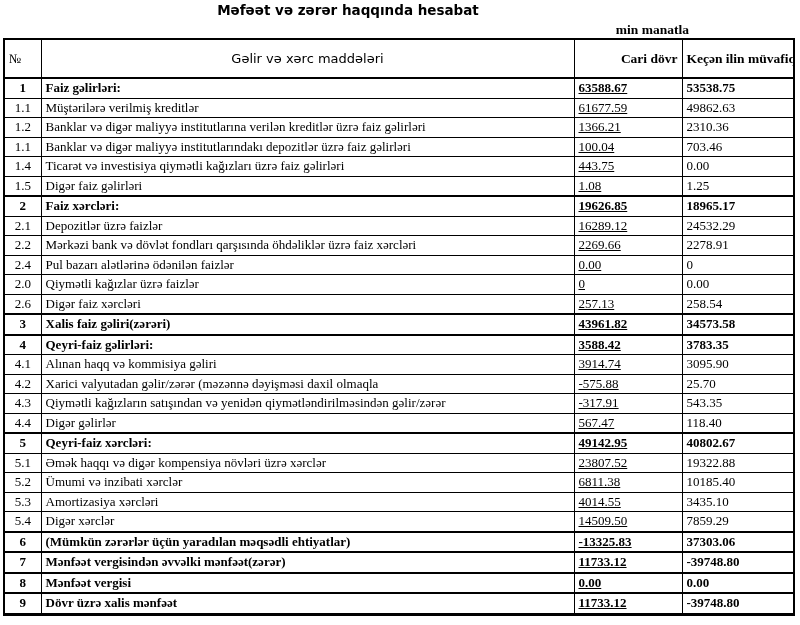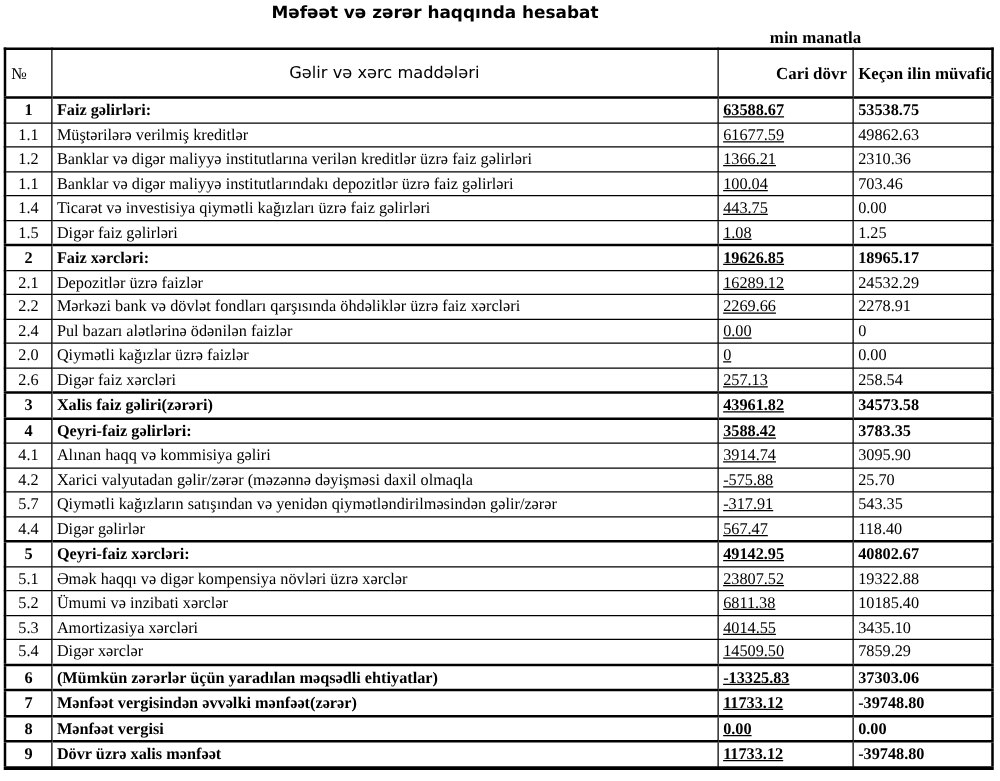--- a/index.html
+++ b/index.html
@@ -169,21 +169,21 @@
           <td class="col-current">3914.74</td>
           <td class="col-previous">3095.90</td>
         </tr>
         <tr>
           <td class="col-no">4.2</td>
           <td class="col-item">Xarici valyutadan gəlir/zərər (məzənnə dəyişməsi daxil olmaqla</td>
           <td class="col-current">-575.88</td>
           <td class="col-previous">25.70</td>
         </tr>
         <tr>
-          <td class="col-no">5.7</td>
+          <td class="col-no">4.3</td>
           <td class="col-item">Qiymətli kağızların satışından və yenidən qiymətləndirilməsindən gəlir/zərər</td>
           <td class="col-current">-317.91</td>
           <td class="col-previous">543.35</td>
         </tr>
         <tr>
           <td class="col-no">4.4</td>
           <td class="col-item">Digər gəlirlər</td>
           <td class="col-current">567.47</td>
           <td class="col-previous">118.40</td>
         </tr>

